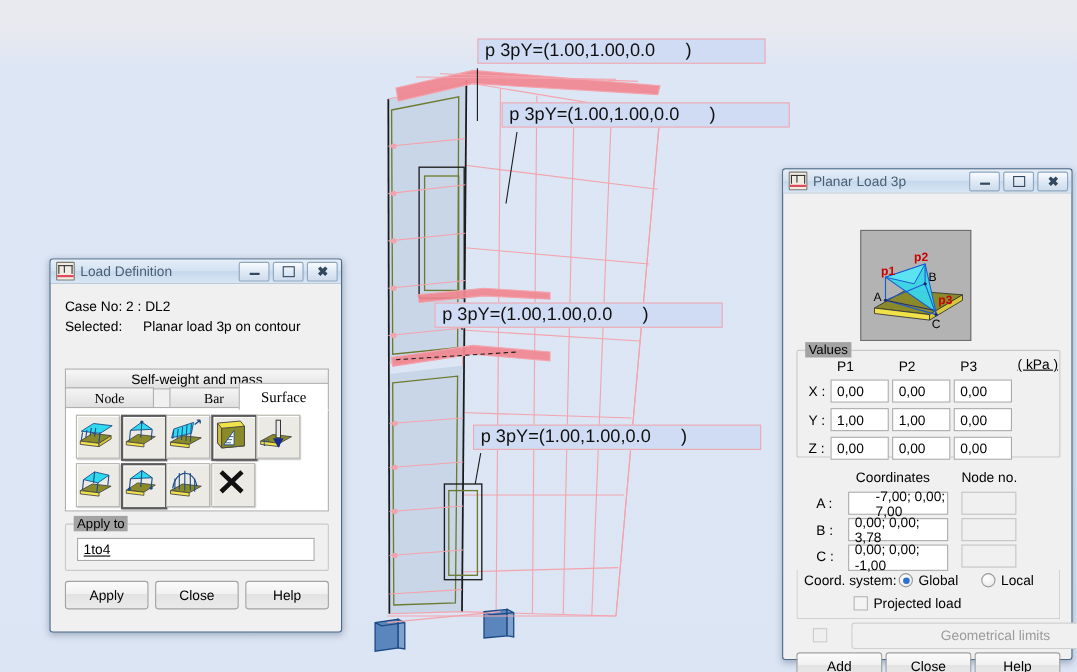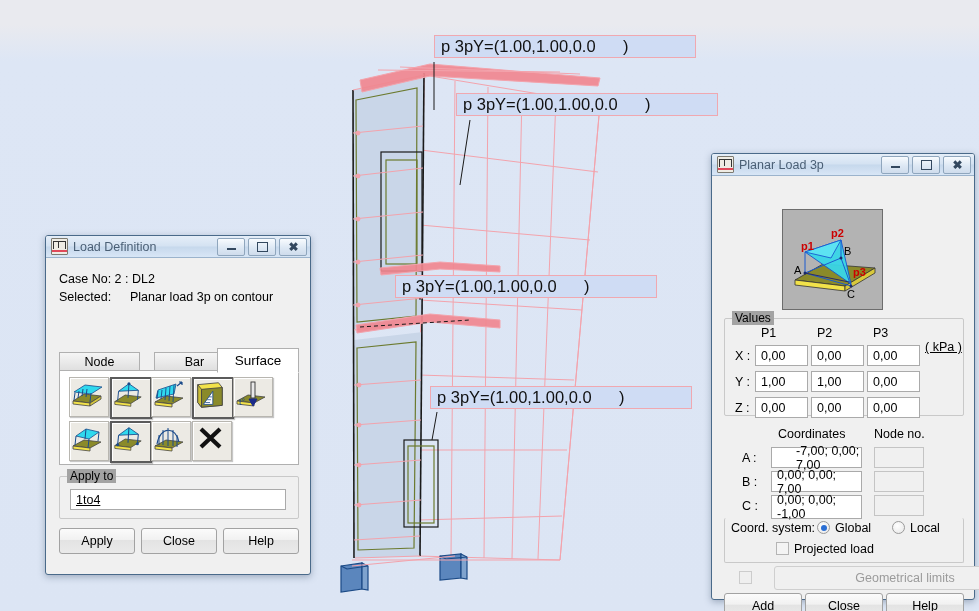--- a/index.html
+++ b/index.html
@@ -105,20 +105,21 @@
     border:1px solid #b0b0b0;
     display:flex;align-items:center;justify-content:center;
     font-size:12.5px;
   }
   .tab{
     position:absolute;
     background:linear-gradient(#f5f5f5,#eaeaea 50%,#dedede);
     border:1px solid #b0b0b0;
     display:flex;align-items:center;justify-content:center;
     font-size:12.5px;
+    font-family:Liberation Serif, serif;
   }
   .tab.active{
     background:#fff;border-bottom-color:#fff;z-index:3;
     font-size:13.5px;
   }
   .tabpanel{
     position:absolute;background:#fff;border:1px solid #b0b0b0;
   }
   
   .iconbtn{
@@ -292,20 +293,21 @@
       <span class="tbbtn cls">
           <span class="gl">✖</span>
         </span>
     </span>
   </div>
   <div class="winbody" style="height:316px;">
     <div class="lbl" style="left:13px;top:14px;">Case No: 2 : DL2</div>
     <div class="lbl" style="left:13px;top:32px;">Selected:</div>
     <div class="lbl" style="left:84px;top:32px;">Planar load 3p on contour</div>
 
+    <div class="tabbig" style="left:13px;top:77px;width:238px;height:17px;">Self-weight and mass</div>
     <div class="tab" style="left:13px;top:94px;width:79px;height:18px;">Node</div>
     <div class="tab" style="left:108px;top:94px;width:79px;height:18px;">Bar</div>
     <div class="tab active" style="left:171px;top:90px;width:80px;height:23px;">Surface</div>
 
     <div class="tabpanel" style="left:13px;top:112px;width:238px;height:93px;"></div>
 
     <div class="iconbtn" style="left:23px;top:119px;">
       <svg width="34" height="34" viewBox="0 0 34 34">
         <path d="M3 23 L14 16 L31 18 L20 25 Z" fill="#8a8a2a" stroke="#444" stroke-width=".8"></path>
         <path d="M3 23 L3 26 L20 28 L20 25 Z" fill="#f2e24a" stroke="#444" stroke-width=".8"></path>
@@ -483,21 +485,21 @@
         <text x="64" y="88" font-family="Liberation Sans, sans-serif" font-size="11" fill="#000">C</text>
       </svg>
     </div>
 
     <div class="group" style="left:12px;top:142px;width:238px;height:96px;">
       <span class="glabel">Values</span>
     </div>
     <div class="lbl" style="left:49px;top:150px;">P1</div>
     <div class="lbl" style="left:105px;top:150px;">P2</div>
     <div class="lbl" style="left:161px;top:150px;">P3</div>
-    <div class="lbl" style="left:213px;top:164px;text-decoration:underline;">( kPa )</div>
+    <div class="lbl" style="left:213px;top:148px;text-decoration:underline;">( kPa )</div>
 
     <div class="lbl" style="left:23px;top:173px;">X :</div>
     <div class="inp" style="left:43px;top:169px;width:53px;height:21px;">0,00</div>
     <div class="inp" style="left:99px;top:169px;width:53px;height:21px;">0,00</div>
     <div class="inp" style="left:155px;top:169px;width:53px;height:21px;">0,00</div>
 
     <div class="lbl" style="left:23px;top:199px;">Y :</div>
     <div class="inp" style="left:43px;top:195px;width:53px;height:21px;">1,00</div>
     <div class="inp" style="left:99px;top:195px;width:53px;height:21px;">1,00</div>
     <div class="inp" style="left:155px;top:195px;width:53px;height:21px;">0,00</div>
@@ -508,21 +510,21 @@
     <div class="inp" style="left:155px;top:221px;width:53px;height:21px;">0,00</div>
 
     <div class="lbl" style="left:66px;top:251px;">Coordinates</div>
     <div class="lbl" style="left:162px;top:251px;">Node no.</div>
 
     <div class="lbl" style="left:30px;top:275px;">A :</div>
     <div class="inp" style="left:59px;top:271px;width:91px;height:21px;padding-left:24px;">-7,00; 0,00; 7,00</div>
     <div class="inp ro" style="left:162px;top:271px;width:50px;height:21px;"></div>
 
     <div class="lbl" style="left:30px;top:299px;">B :</div>
-    <div class="inp" style="left:59px;top:295px;width:91px;height:21px;">0,00; 0,00; 7,00</div>
+    <div class="inp" style="left:59px;top:295px;width:91px;height:21px;">0,00; 0,00; 3,78</div>
     <div class="inp ro" style="left:162px;top:295px;width:50px;height:21px;"></div>
 
     <div class="lbl" style="left:30px;top:323px;">C :</div>
     <div class="inp" style="left:59px;top:319px;width:91px;height:24px;">0,00; 0,00; -1,00</div>
     <div class="inp ro" style="left:162px;top:319px;width:50px;height:21px;"></div>
 
     <div class="group" style="left:12px;top:342px;width:238px;height:44px;border-top:none;"></div>
     <div class="lbl" style="left:19px;top:345px;">Coord. system:</div>
     <span class="radio on" style="left:105px;top:345px;"></span>
     <div class="lbl" style="left:123px;top:345px;">Global</div>

